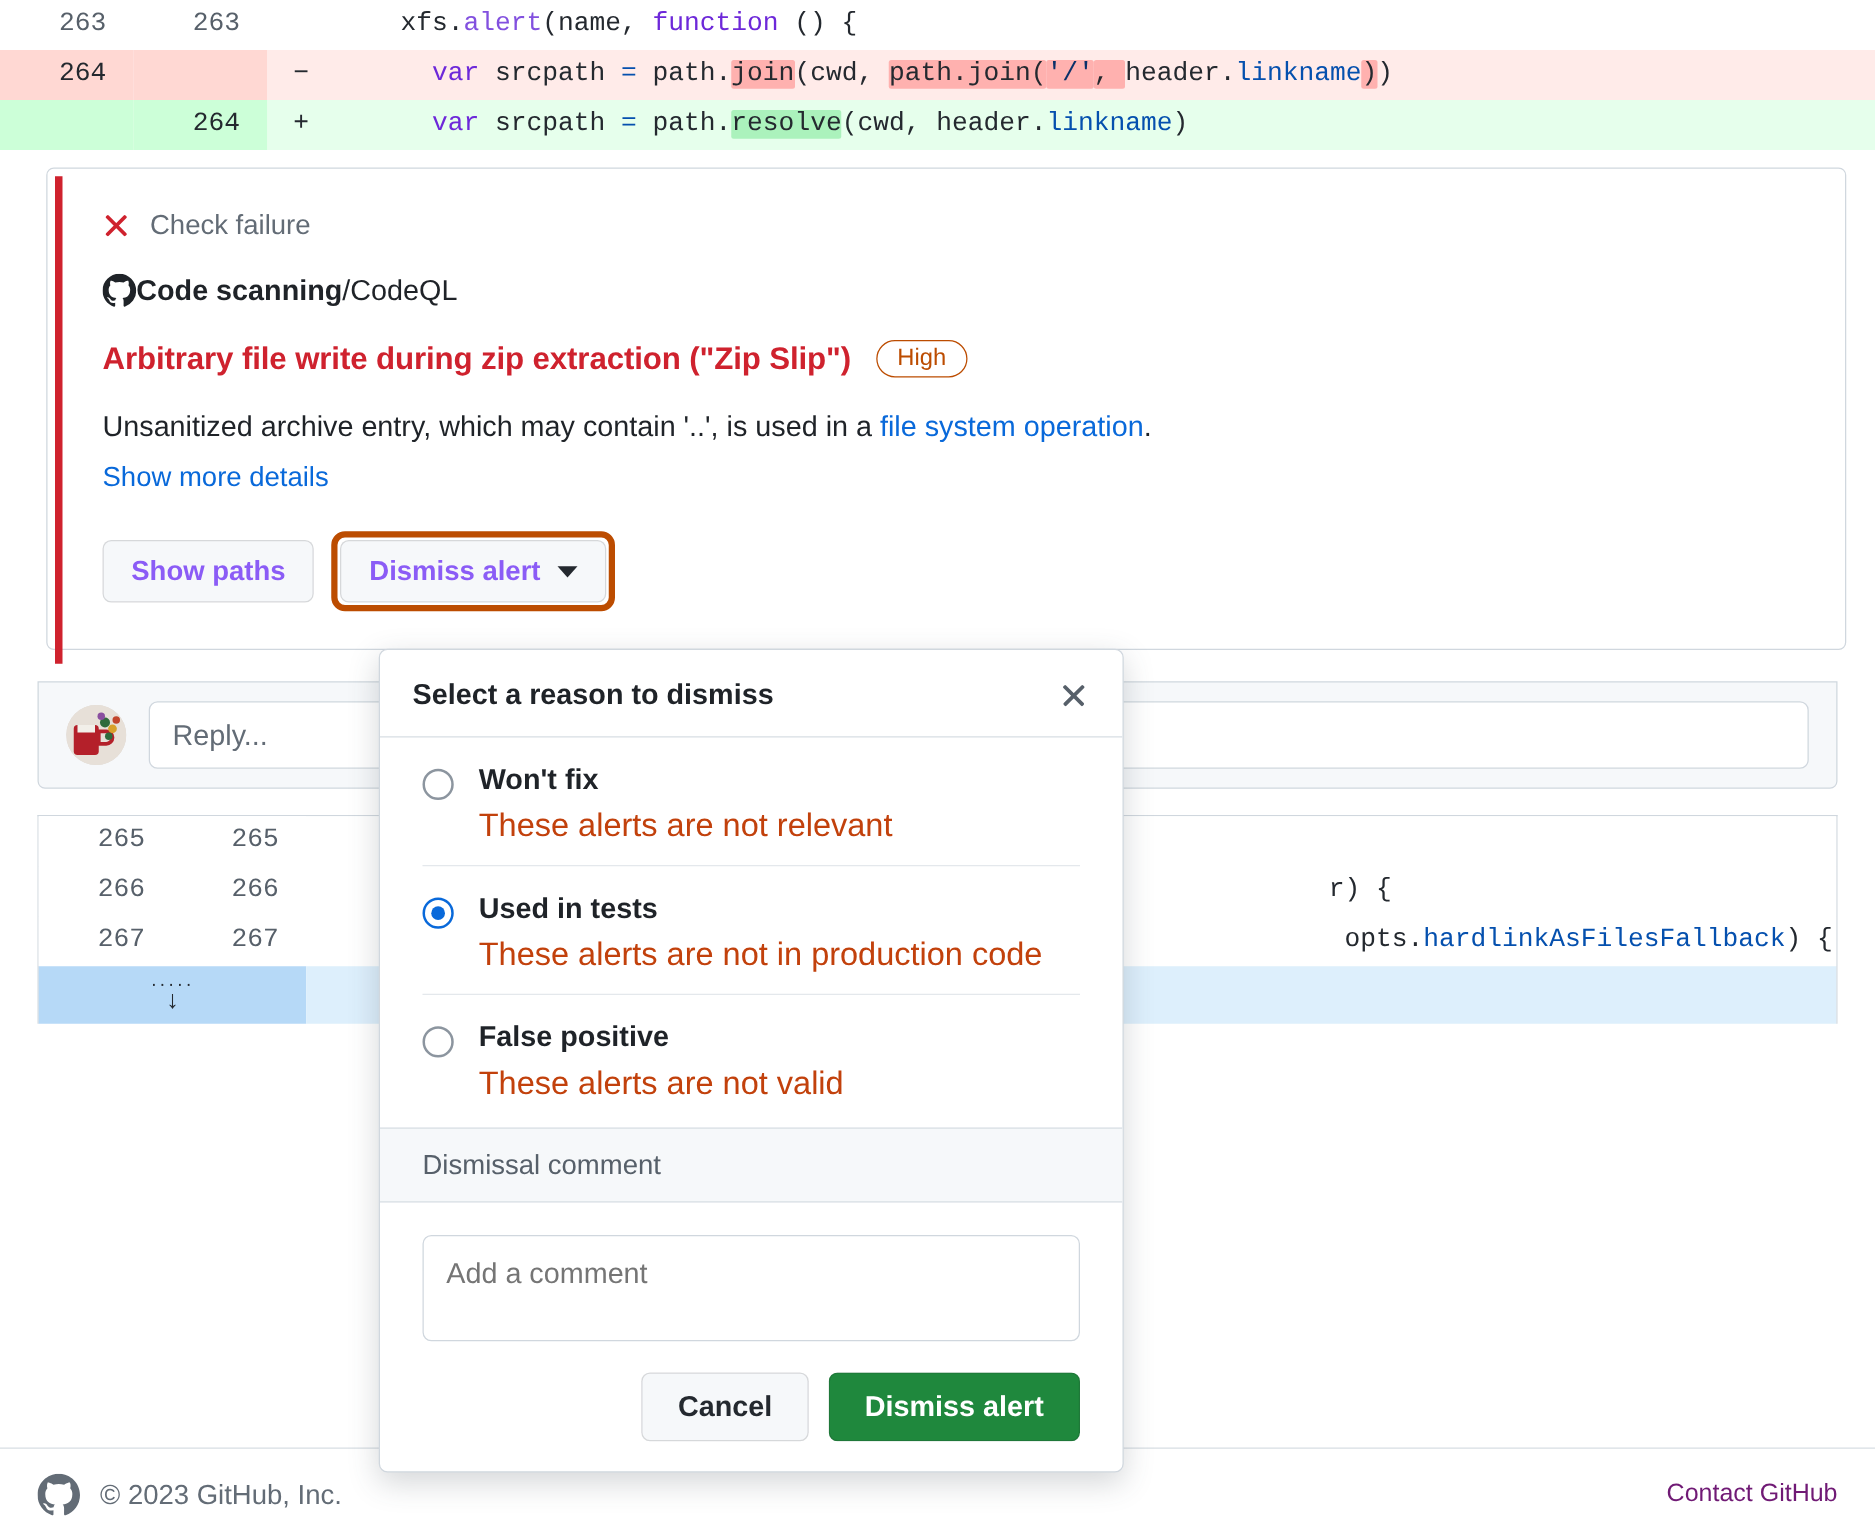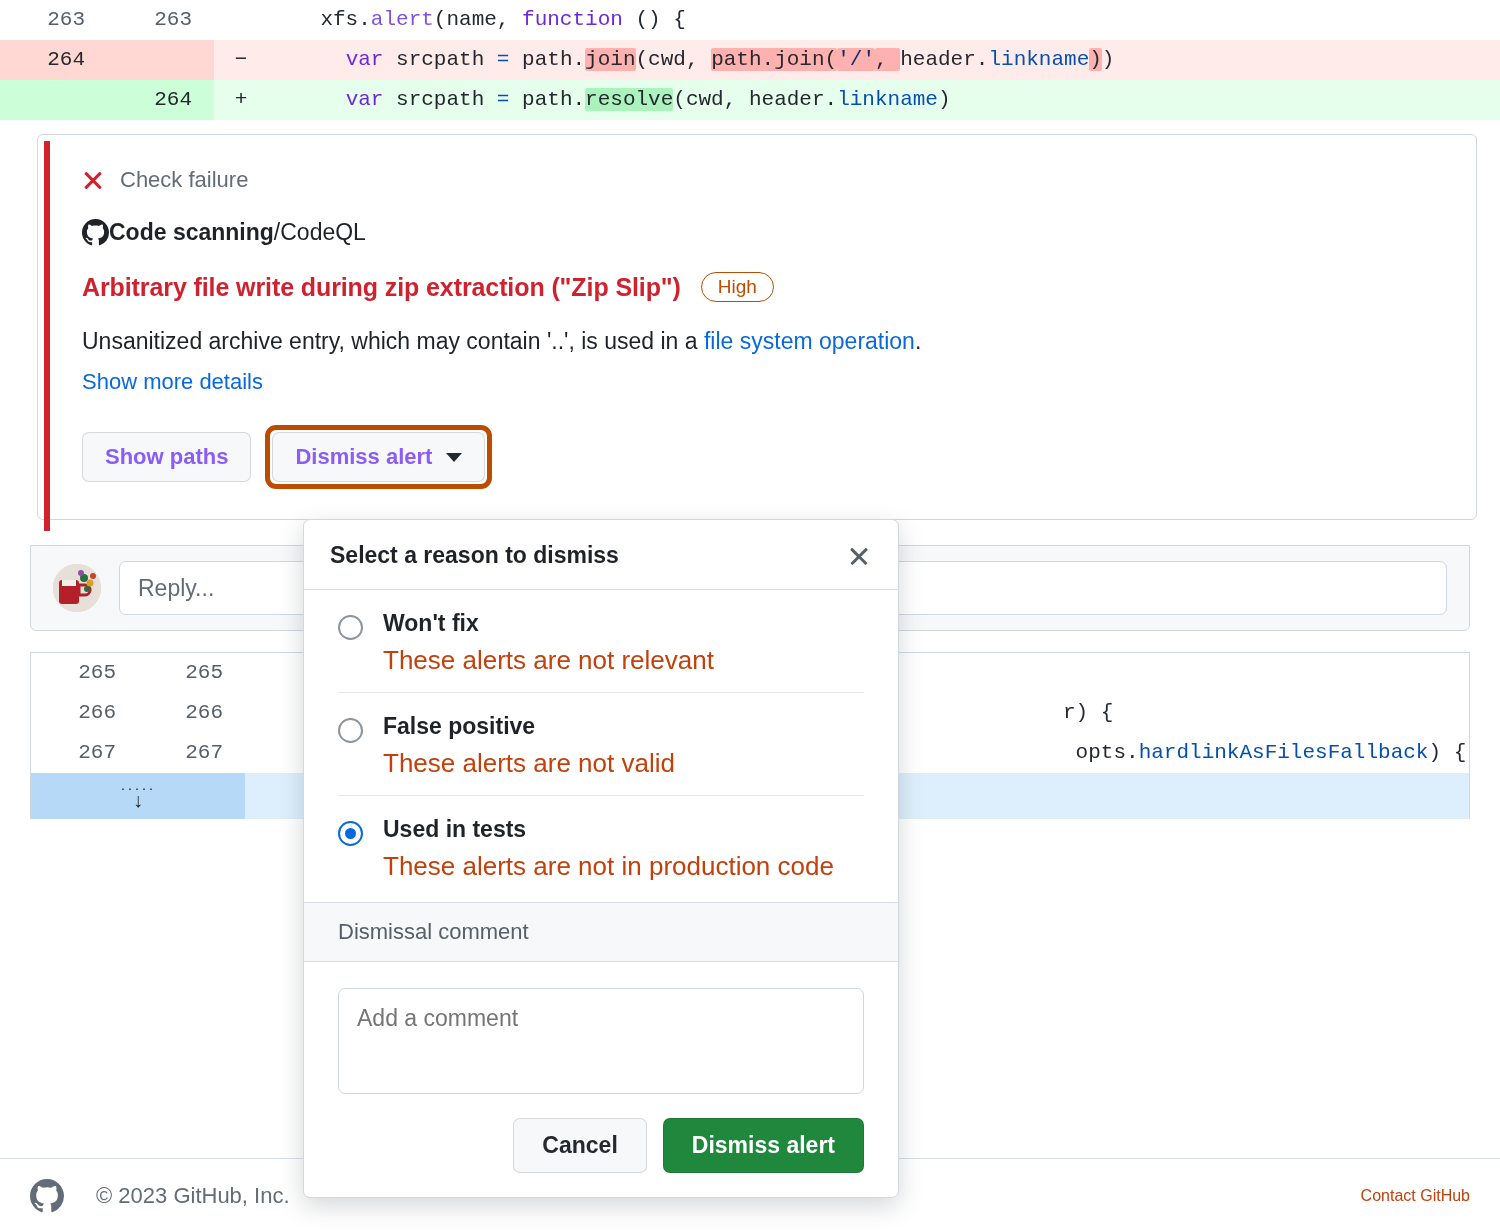--- a/index.html
+++ b/index.html
@@ -96,24 +96,24 @@
   .expander-btn { width: 214px; flex: 0 0 214px; background: #b6d9f7; display: flex;
                   align-items: center; justify-content: center; color: #24292f; }
   .expander-rest { flex: 1 1 auto; background: #ddeffc; }
   .dots { font-size: 15px; letter-spacing: 2px; line-height: 8px; }
   .arrow-down { font-size: 20px; line-height: 16px; }
 
   
   .footer { position: absolute; left: 0; bottom: 0; width: 1500px; height: 74px;
             border-top: 1px solid #d8dee4; background: #ffffff;
             display: flex; align-items: center; padding: 0 30px; }
-  .footer-left { display: flex; align-items: center; gap: 32px; }
+  .footer-left { display: flex; align-items: center; gap: 16px; }
   .footer-mark { width: 34px; height: 34px; flex: 0 0 34px; }
   .footer-copy { font-size: 22px; color: #636c76; }
-  .footer-right { margin-left: auto; font-size: 16px; color: #c2410c; text-decoration: none; }
+  .footer-right { margin-left: auto; font-size: 20px; color: #701a75; text-decoration: none; }
 
   
   .dialog { position: absolute; left: 303px; top: 519px; width: 596px; background: #ffffff;
             border: 1px solid #d0d7de; border-radius: 7px;
             box-shadow: 0 8px 24px rgba(66,74,83,0.22); overflow: hidden; z-index: 40; }
   .dialog-header { display: flex; align-items: center; padding: 22px 26px 20px;
                    border-bottom: 1px solid #d8dee4; }
   .dialog-title { font-size: 23px; font-weight: bold; color: #1f2328; }
   .dialog-close { margin-left: auto; width: 26px; height: 26px; position: relative; cursor: pointer; }
   .dialog-close::before, .dialog-close::after { content: ""; position: absolute; left: 2px; top: 12px;
@@ -129,21 +129,21 @@
   .radio.checked { border-color: #0969da; border-width: 2px; }
   .radio.checked::after { content: ""; position: absolute; left: 5px; top: 5px; width: 11px; height: 11px;
            border-radius: 50%; background: #0969da; }
   .opt-text { display: flex; flex-direction: column; gap: 8px; }
   .opt-label { font-size: 23px; font-weight: bold; color: #1f2328; }
   .opt-desc { font-size: 26px; color: #c2410c; }
 
   .dismissal-head { background: #f6f8fa; border-top: 1px solid #d8dee4; border-bottom: 1px solid #d8dee4;
                     padding: 16px 34px; font-size: 22px; color: #57606a; }
   .comment-area { padding: 26px 34px 20px; }
-  .comment-box { width: 100%; height: 106px; border: 1px solid #d0d7de; border-radius: 7px;
+  .comment-box { width: 100%; height: 85px; border: 1px solid #d0d7de; border-radius: 7px;
                  background: #fff; color: #848d97; font-size: 23px; padding: 16px 18px;
                  font-family: inherit; resize: none; position: relative; }
   .dialog-footer { display: flex; justify-content: flex-end; gap: 16px; padding: 0 34px 24px; }
   .btn-cancel { background: #f6f8fa; border: 1px solid rgba(31,35,40,0.15); border-radius: 7px;
                 font-size: 23px; color: #24292f; padding: 13px 28px; font-weight: bold;
                 cursor: pointer; font-family: inherit; }
   .btn-primary { background: #1f883d; border: 1px solid rgba(31,35,40,0.15); border-radius: 7px;
                  font-size: 23px; color: #ffffff; padding: 13px 28px; font-weight: bold;
                  cursor: pointer; font-family: inherit; }
 </style>
@@ -272,31 +272,31 @@
 
     <div class="opt-list">
       <div class="opt">
         <span class="radio"></span>
         <span class="opt-text">
           <span class="opt-label">Won't fix</span>
           <span class="opt-desc">These alerts are not relevant</span>
         </span>
       </div>
       <div class="opt">
+        <span class="radio checked"></span>
+        <span class="opt-text">
+          <span class="opt-label">Used in tests</span>
+          <span class="opt-desc">These alerts are not in production code</span>
+        </span>
+      </div>
+      <div class="opt">
         <span class="radio"></span>
         <span class="opt-text">
           <span class="opt-label">False positive</span>
           <span class="opt-desc">These alerts are not valid</span>
-        </span>
-      </div>
-      <div class="opt">
-        <span class="radio checked"></span>
-        <span class="opt-text">
-          <span class="opt-label">Used in tests</span>
-          <span class="opt-desc">These alerts are not in production code</span>
         </span>
       </div>
     </div>
 
     <div class="dismissal-head">Dismissal comment</div>
 
     <div class="comment-area">
       <textarea class="comment-box" placeholder="Add a comment" style=""></textarea>
     </div>
 

